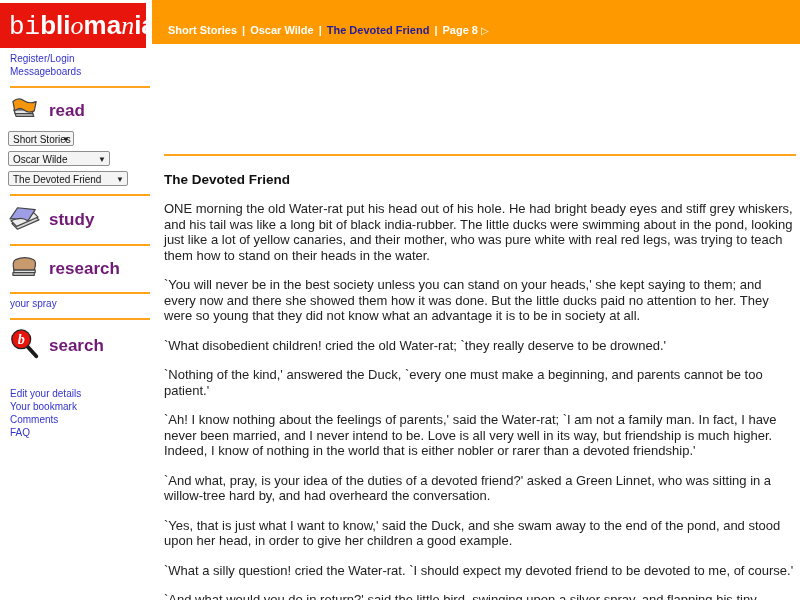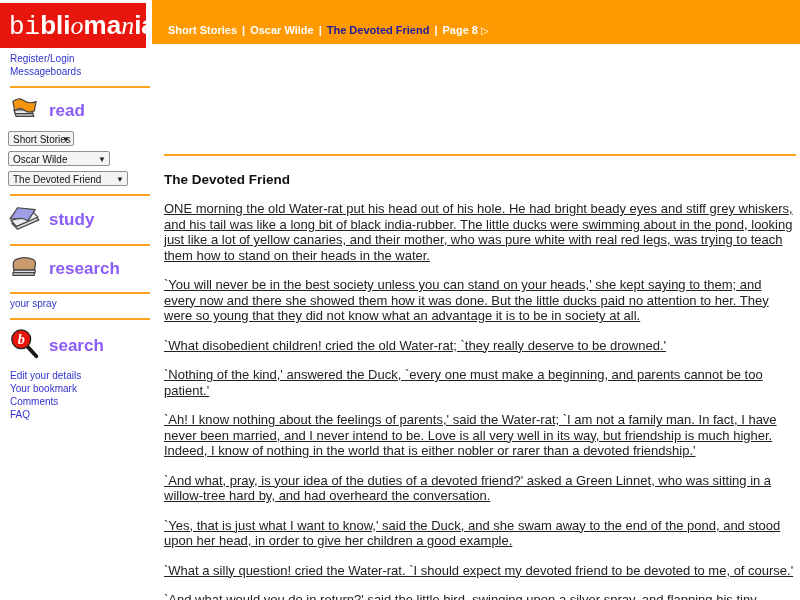--- a/index.html
+++ b/index.html
@@ -24,35 +24,35 @@
   .topbar .next { color:#fff; font-weight:normal; font-size:10px; cursor:pointer; padding-left:3px; }
 
   
   .sidebar { position:absolute; top:48px; left:0; width:160px; }
   .side-link { color:#3333cc; font-size:10px; line-height:13px; margin-left:10px;
     text-decoration:none; display:block; cursor:pointer; }
   .toplinks { margin-top:4px; }
   .rule-s { border:none; border-top:2px solid #ffa41c; margin:8px 10px 0 10px; }
   .sect { display:flex; align-items:center; margin:8px 0 2px 7px; cursor:pointer; }
   .sect .icon { width:36px; text-align:center; flex:0 0 36px; }
-  .sect .lbl { color:#8b5cf6; font-weight:bold; font-size:17px; margin-left:6px; cursor:pointer; }
+  .sect .lbl { color:#701a75; font-weight:bold; font-size:17px; margin-left:6px; cursor:pointer; }
   .dropdown { position:relative; margin:5px 0 0 8px; height:15px; background:#f4f4f4;
     border:1px solid #8f8f8f; border-radius:2px; font-size:10px; color:#111;
     line-height:13px; padding:1px 14px 0 4px; cursor:pointer; white-space:nowrap; }
   .dropdown .arrow { position:absolute; right:3px; top:1px; font-size:8px; color:#222; }
   .dd-1 { width:66px; } .dd-2 { width:102px; } .dd-3 { width:120px; }
   .basket { margin-top:3px; }
-  .bottomlinks { margin-top:6px; }
+  .bottomlinks { margin-top:24px; }
   .bottomlinks .side-link { line-height:12px; margin-bottom:1px; }
 
   
   .main { position:absolute; left:164px; top:0; width:632px; }
   .rule-m { border:none; border-top:2px solid #ffa41c; margin-top:154px; }
   .story-title { font-size:13.5px; font-weight:bold; color:#111; margin:16px 0 4px 0; }
-  .story p { font-size:13px; line-height:15.5px; color:#222; margin-top:14px;text-decoration:underline; }
+  .story p { font-size:13px; line-height:15.5px; color:#222; margin-top:14px; }
 </style>
 </head>
 <body>
 
 <div class="header">
   <div class="logo-box">
     <span class="seg-serif">bi</span><span class="seg-bold">bli</span><span class="seg-italic">o</span><span class="seg-bold">ma</span><span class="seg-italic">n</span><span class="seg-plain">ia</span>
   </div>
   <div class="topbar">
     <span class="crumb">Short Stories</span><span class="sep">|</span><span class="crumb">Oscar Wilde</span><span class="sep">|</span><span class="crumb active">The Devoted Friend</span><span class="sep">|</span><span class="crumb">Page 8</span><span class="next">▷</span>

